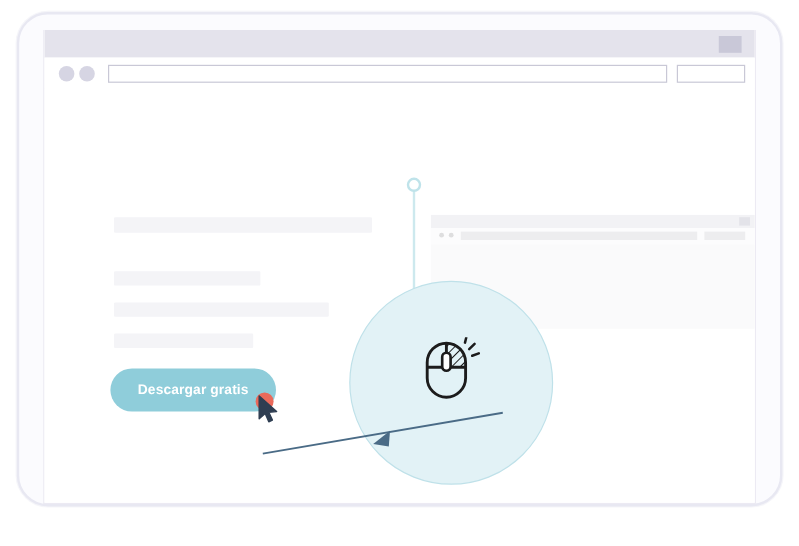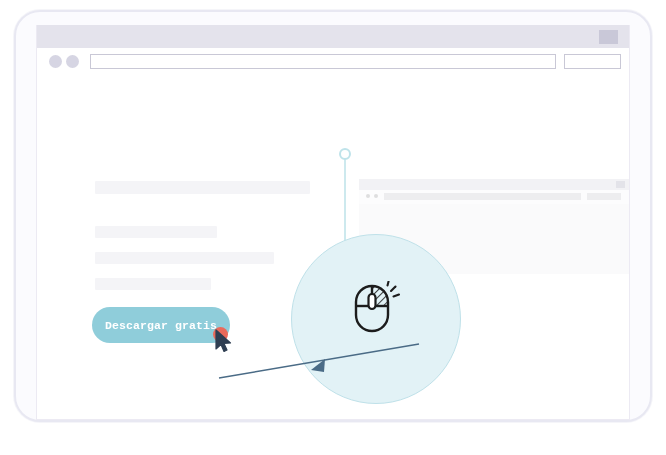--- a/index.html
+++ b/index.html
@@ -127,21 +127,21 @@
     background: #8fcdda;
     color: #ffffff;
     font-size: 11.5px;
     font-weight: bold;
     display: flex;
     align-items: center;
     justify-content: center;
     letter-spacing: .1px;
     border: none;
     padding: 0;
-    font-family: Liberation Mono, monospace;
+    font-family: Liberation Sans, sans-serif;
     cursor: pointer;
   }
 
   
   #click-dot {
     position: absolute;
     left: 176px;
     top: 253px;
     width: 15px;
     height: 15px;

